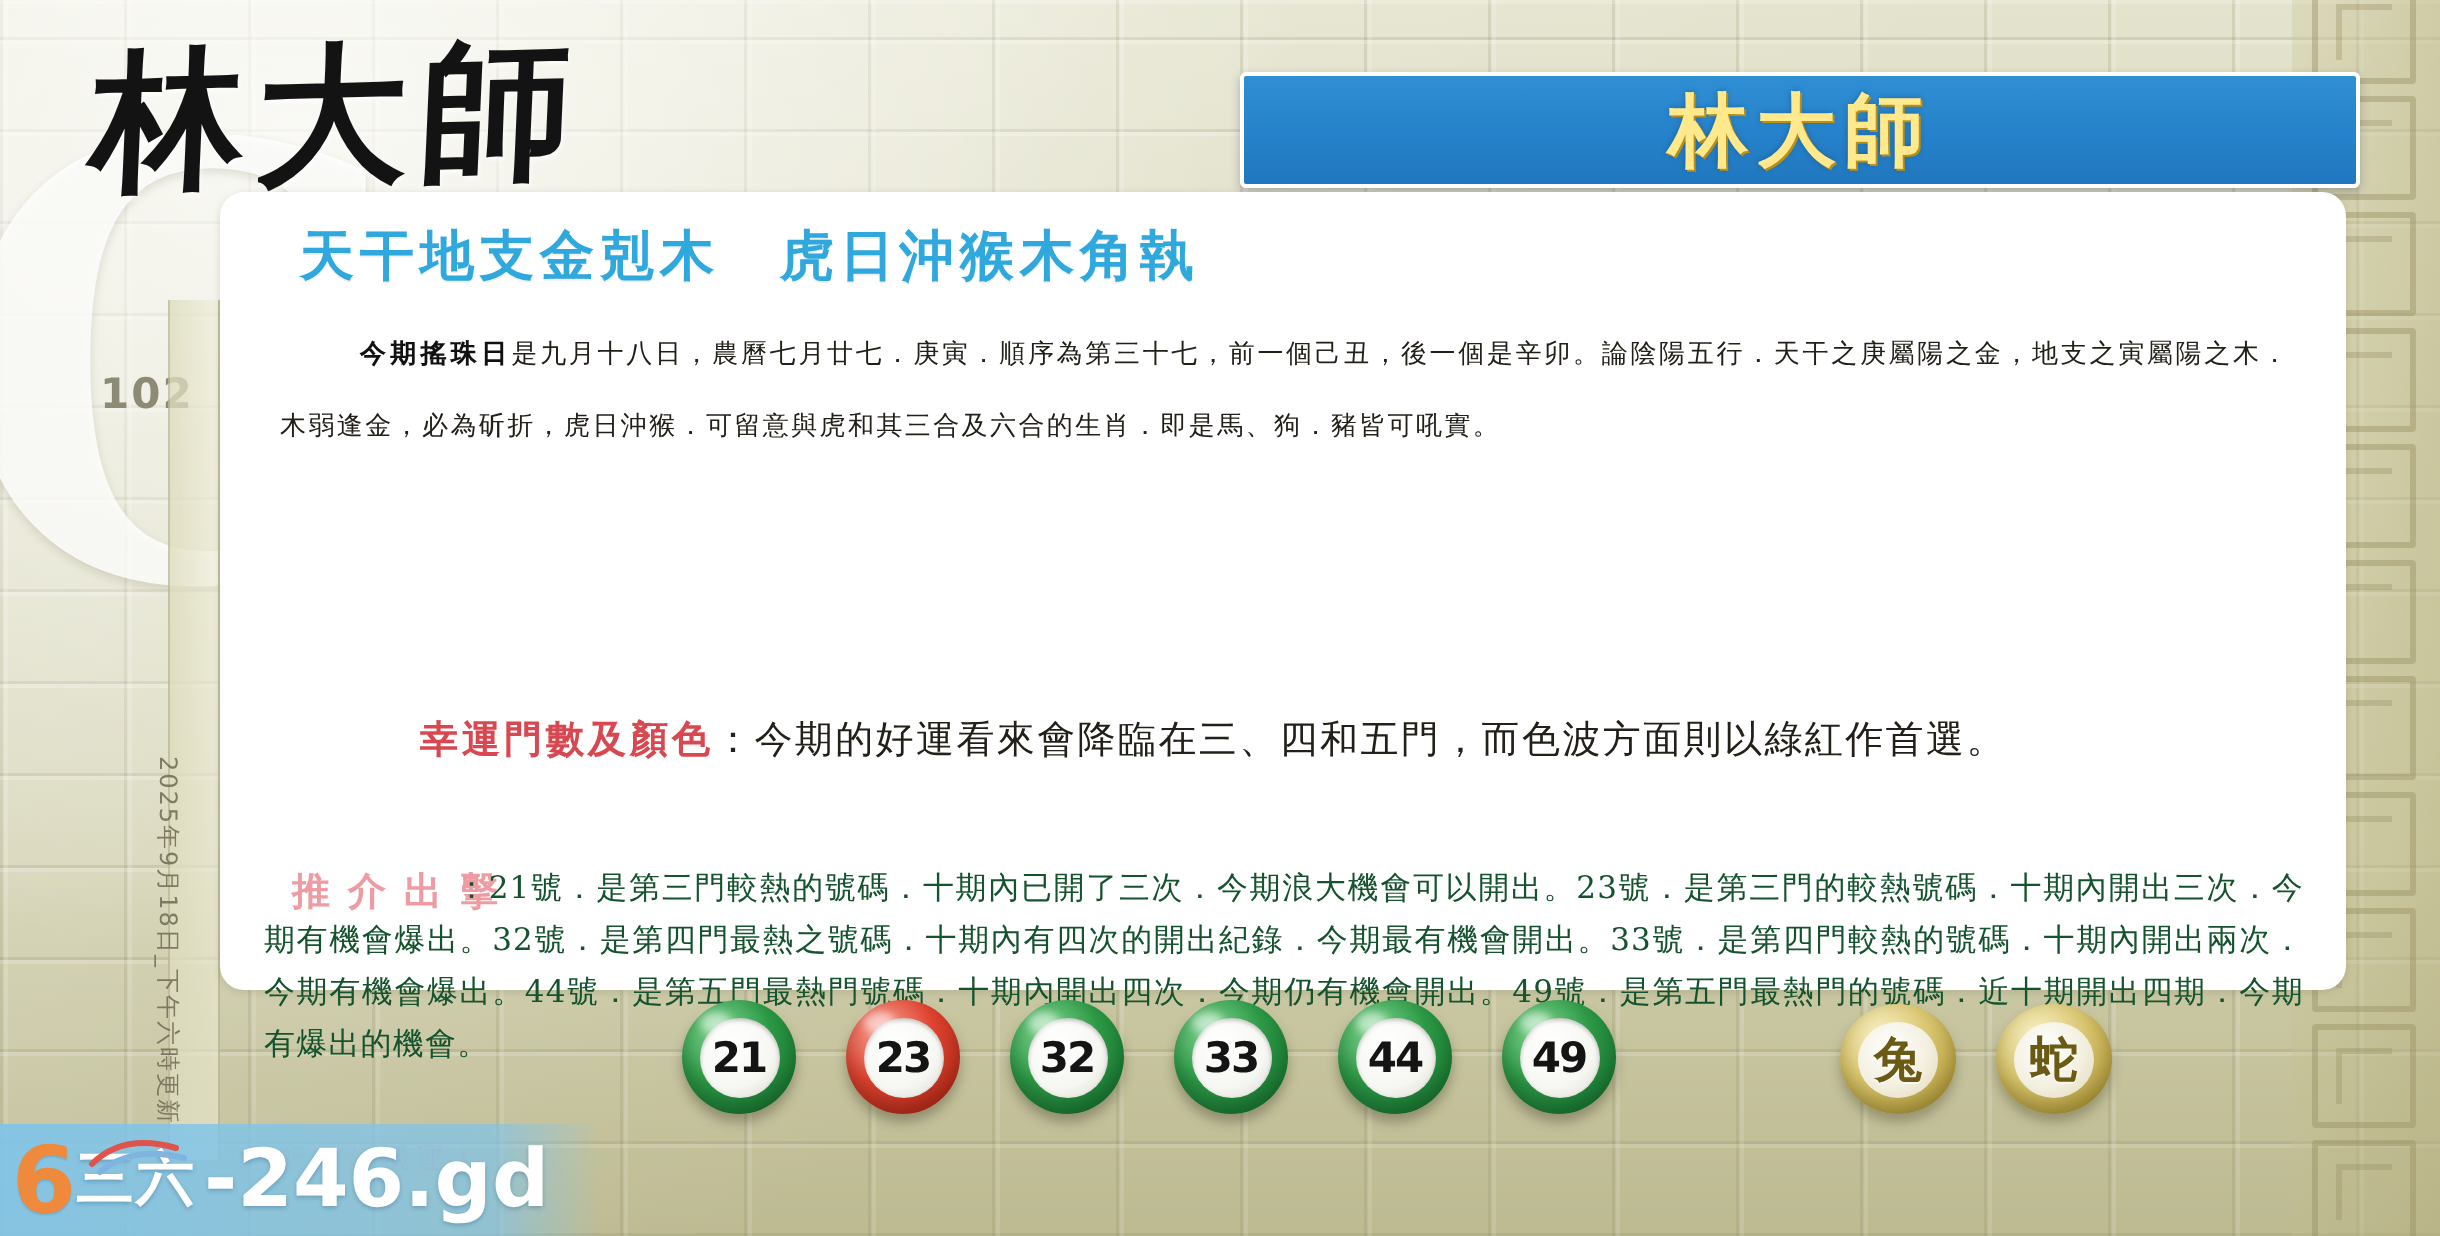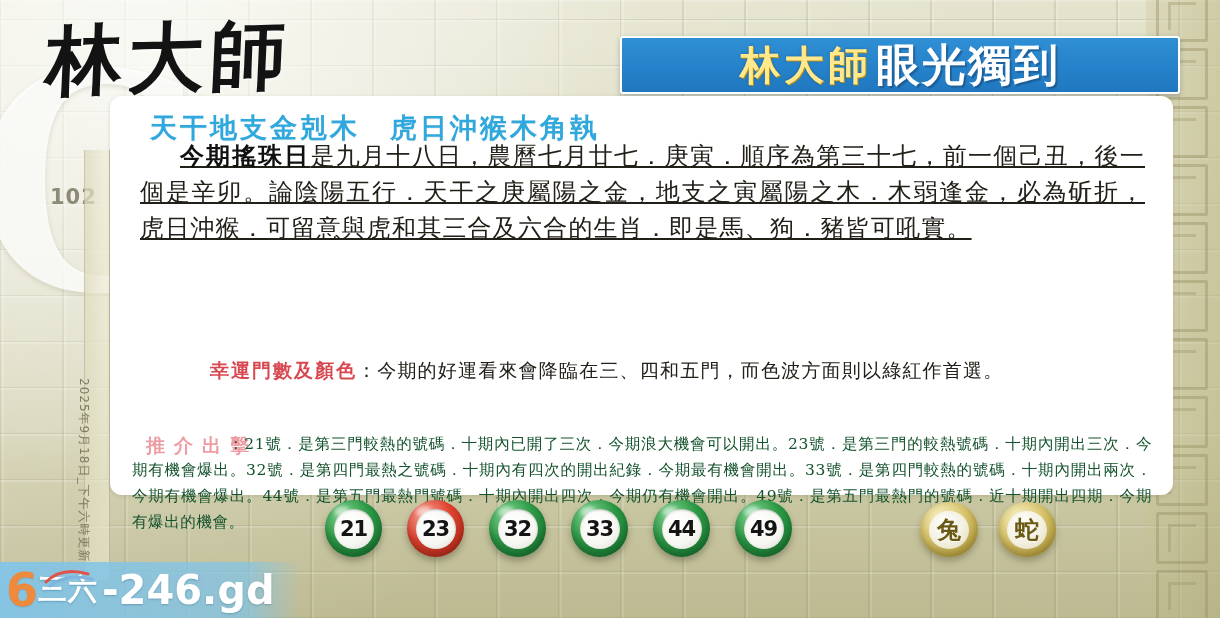--- a/index.html
+++ b/index.html
@@ -136,25 +136,24 @@
     text-shadow:0 1px 0 rgba(0,0,0,.06);
   }
   .para {
     position:absolute;
     font-family:"DejaVu Serif","Liberation Serif",serif;
     color:#222018;
     line-height:36px;
     letter-spacing:1.2px;
   }
   #p-main {
-    left:30px; top:42px; width:1005px;
-    font-size:24px;
+    left:30px; top:64px; width:1005px;
+    font-size:13px;
     text-indent:40px;
     text-align:justify;
-    text-decoration:underline;
   }
   #p-main b { font-weight:700; color:#111; letter-spacing:2px; }
 
   #p-lucky {
     left:30px; top:256px; width:1005px;
     font-size:19px; text-indent:70px;
     white-space:nowrap;
   }
   #p-lucky .hl {
     color:#d0202a; font-weight:700; letter-spacing:2px;
@@ -178,21 +177,21 @@
     white-space:nowrap;
   }
   #p-sign {
     left:30px; top:466px;
     font-size:14px; color:#d89aa0; opacity:.6;
     letter-spacing:3px;
     font-family:"DejaVu Serif","Liberation Serif",serif;
   }
 
   
-  #balls { position:absolute; left:325px; top:500px; display:flex; gap:25px; }
+  #balls { position:absolute; left:341px; top:500px; display:flex; gap:25px; }
   .ball {
     position:relative; width:57px; height:57px; border-radius:50%;
     display:flex; align-items:center; justify-content:center;
     box-shadow:0 4px 6px rgba(60,60,40,.38), inset 0 -6px 10px rgba(0,0,0,.22);
   }
   .ball.green { background:radial-gradient(circle at 32% 28%, #7fd48f 0%, #2d9a46 45%, #0f6b29 100%); }
   .ball.red   { background:radial-gradient(circle at 32% 28%, #f7a193 0%, #e0432f 45%, #a8200f 100%); }
   .ball .inner {
     width:40px; height:40px; border-radius:50%;
     background:radial-gradient(circle at 38% 32%, #ffffff 0%, #f6f6f2 60%, #dcdcd2 100%);
@@ -302,21 +301,20 @@
   <div id="gmark">G</div>
   <div id="pagenum">102</div>
 
   <div id="vstrip"></div>
   <div id="vdate">2025年9月18日_下午六時更新</div>
 
   <div id="masthead">林大師</div>
 
   <div id="banner">
     <span class="b1">林大師</span>
-    <span class="b2">眼光獨到</span>
   </div>
 
   <div id="panel">
     <div id="panel-title">天干地支金剋木　虎日沖猴木角執</div>
 
     <div class="para" id="p-main">
       <b>今期搖珠日</b><span>是九月十八日，農曆七月廿七．庚寅．順序為第三十七，前一個己丑，後一個是辛卯。論陰陽五行．天干之庚屬陽之金，地支之寅屬陽之木．木弱逢金，必為斫折，虎日沖猴．可留意與虎和其三合及六合的生肖．即是馬、狗．豬皆可吼實。</span>
     </div>
 
     <div class="para" id="p-lucky">

